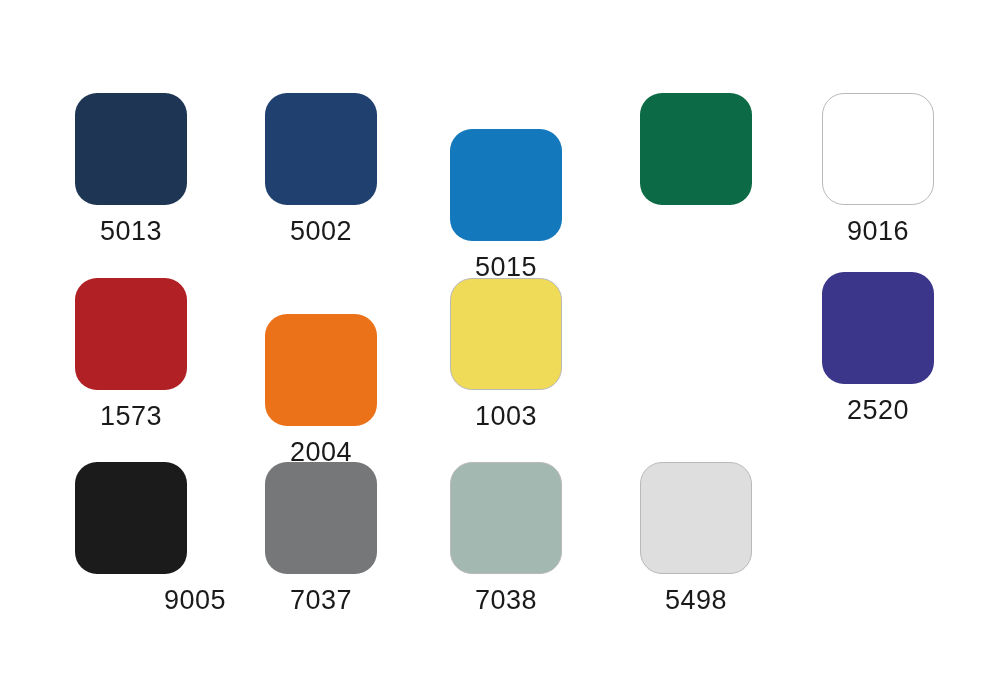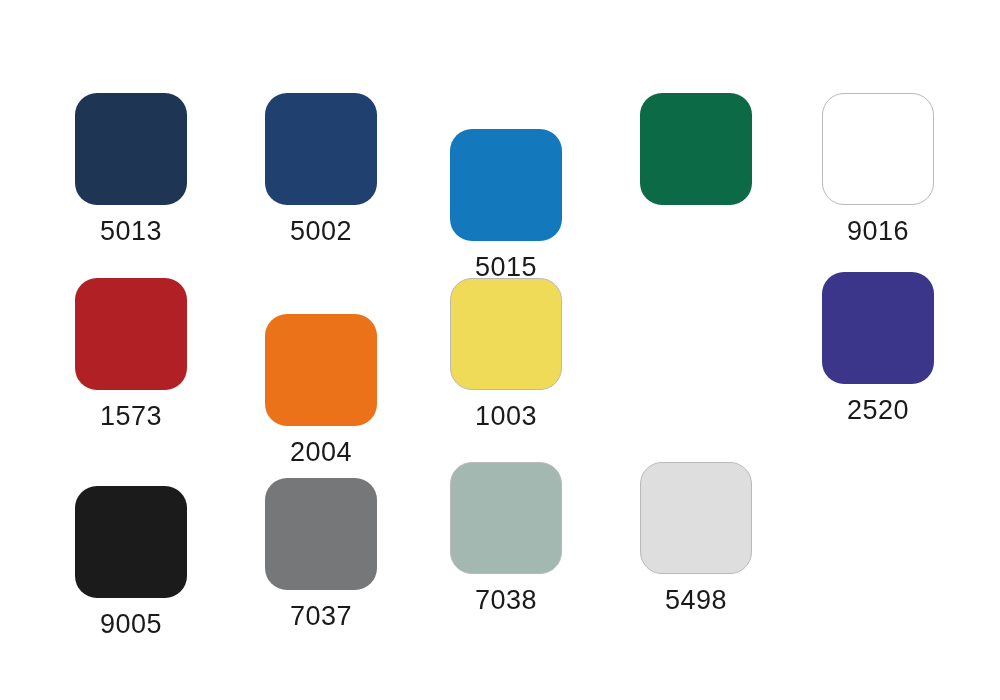--- a/index.html
+++ b/index.html
@@ -90,25 +90,25 @@
         <div class="swatch-label">2004</div>
       </div>
       <div class="swatch-cell" style="left: 411px; top: 278px; text-align: center;">
         <div class="swatch-chip bordered" style="background: rgb(240, 219, 88);"></div>
         <div class="swatch-label">1003</div>
       </div>
       <div class="swatch-cell" style="left: 783px; top: 272px;">
         <div class="swatch-chip" style="background: rgb(59, 54, 137);"></div>
         <div class="swatch-label">2520</div>
       </div>
-      <div class="swatch-cell" style="left: 36px; top: 486px;">
+      <div class="swatch-cell" style="left: 36px; top: 462px; text-align: right;">
         <div class="swatch-chip" style="background: rgb(27, 27, 27);"></div>
         <div class="swatch-label">9005</div>
       </div>
-      <div class="swatch-cell" style="left: 226px; top: 478px;">
+      <div class="swatch-cell" style="left: 226px; top: 462px;">
         <div class="swatch-chip" style="background: rgb(117, 119, 121);"></div>
         <div class="swatch-label">7037</div>
       </div>
       <div class="swatch-cell" style="left: 411px; top: 462px;">
         <div class="swatch-chip bordered" style="background: rgb(162, 184, 177);"></div>
         <div class="swatch-label">7038</div>
       </div>
       <div class="swatch-cell" style="left: 601px; top: 462px;">
         <div class="swatch-chip bordered" style="background: rgb(222, 222, 223);"></div>
         <div class="swatch-label">5498</div>

